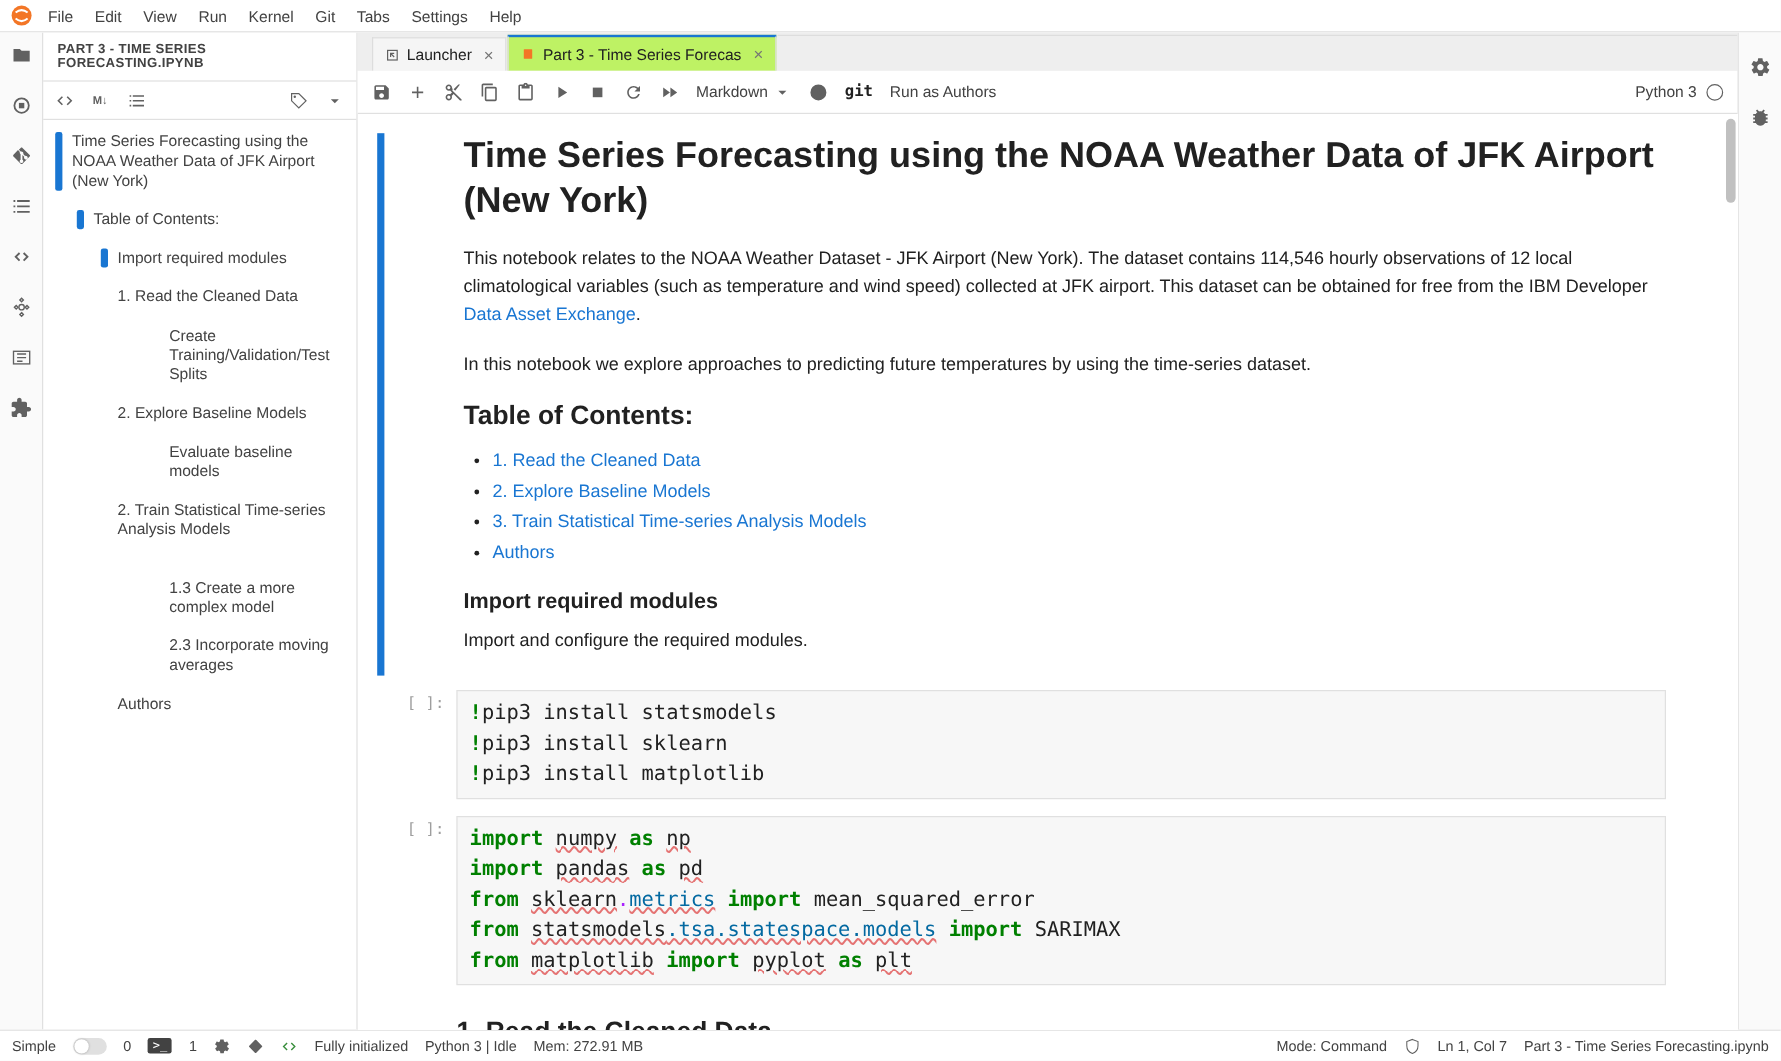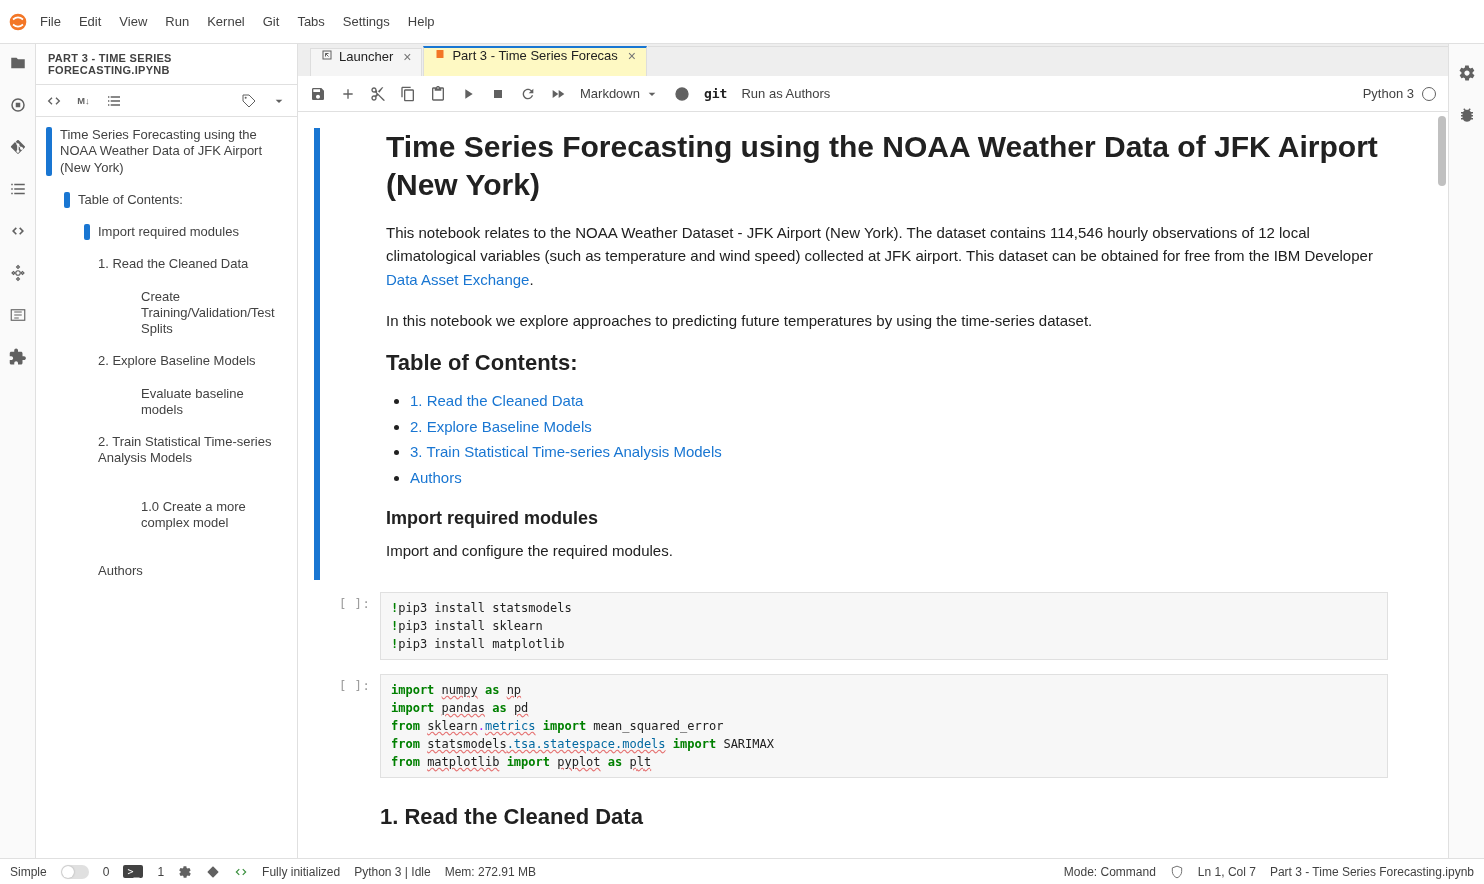--- a/index.html
+++ b/index.html
@@ -1,17 +1,17 @@
 <!DOCTYPE html>
 <html><head>
 <meta charset="utf-8">
 <style>
 * { box-sizing: border-box; margin: 0; padding: 0; }
 body { font-family: -apple-system, BlinkMacSystemFont, "Segoe UI", Helvetica, Arial, sans-serif; font-size: 13px; color: #212121; background: #fff; width: 1484px; height: 884px; overflow: hidden; display: flex; flex-direction: column; }
-.menubar { height: 44px; display: flex; align-items: center; padding: 0 8px; border-bottom: 1px solid #e0e0e0; }
+.menubar { height: 27px; display: flex; align-items: center; padding: 0 8px; border-bottom: 1px solid #e0e0e0; }
 .logo { width: 20px; height: 20px; margin-right: 12px; }
 .menu-items { display: flex; gap: 18px; }
 .menu-item { cursor: pointer; color: #424242; }
 .main-area { flex: 1; display: flex; overflow: hidden; }
 .left-rail { width: 36px; background: #fafafa; border-right: 1px solid #e0e0e0; display: flex; flex-direction: column; align-items: center; padding-top: 10px; gap: 24px; }
 .left-rail svg { width: 18px; height: 18px; fill: #616161; cursor: pointer; }
 .sidebar { width: 262px; border-right: 1px solid #e0e0e0; display: flex; flex-direction: column; }
 .sidebar-header { padding: 8px 12px; border-bottom: 1px solid #e0e0e0; font-size: 11px; font-weight: 700; letter-spacing: 0.3px; color: #424242; }
 .sidebar-toolbar { height: 32px; display: flex; align-items: center; padding: 0 10px; gap: 14px; border-bottom: 1px solid #e0e0e0; }
 .sidebar-toolbar svg { width: 16px; height: 16px; fill: #616161; }
@@ -20,43 +20,43 @@
 .toc-item { display: flex; padding: 4px 10px 4px 10px; font-size: 13px; line-height: 1.25; color: #424242; cursor: pointer; }
 .toc-bar { width: 6px; border-radius: 2px; margin-right: 8px; flex-shrink: 0; }
 .toc-bar.blue { background: #1976d2; }
 .toc-text { flex: 1; }
 .lvl0 { padding-left: 10px; }
 .lvl1 { padding-left: 28px; margin-top: 8px; }
 .lvl2 { padding-left: 48px; margin-top: 8px; }
 .lvl3 { padding-left: 68px; margin-top: 8px; gap: 23px; }
 .content-area { flex: 1; display: flex; flex-direction: column; background: #eee; }
 .tab-bar { height: 32px; background: #eee; display: flex; align-items: flex-end; }
-.tab { height: 28px; display: flex; align-items: flex-start; padding: 0 10px; gap: 6px; background: #f5f5f5; border: 1px solid #ddd; border-bottom: none; margin-right: 1px; font-size: 13px; cursor: pointer; }
-.tab.active { background: #fef9c3; border-top: 2px solid #1976d2; height: 30px; }
+.tab { height: 28px; display: flex; align-items: center; padding: 0 10px; gap: 6px; background: #f5f5f5; border: 1px solid #ddd; border-bottom: none; margin-right: 1px; font-size: 13px; cursor: pointer; }
+.tab.active { background: #bef264; border-top: 2px solid #1976d2; height: 30px; }
 .tab svg { width: 12px; height: 12px; }
 .tab-close { color: #757575; cursor: pointer; margin-left: 4px; font-size: 14px; }
 .tab-bar-spacer { flex: 1; height: 30px; border-top: 1px solid #ddd; background: #eee; }
 .notebook-toolbar { height: 36px; background: #fff; border-bottom: 1px solid #e0e0e0; display: flex; align-items: center; padding: 0 12px; gap: 14px; }
 .notebook-toolbar svg { width: 16px; height: 16px; fill: #616161; cursor: pointer; }
 .cell-type { display: flex; align-items: center; gap: 4px; font-size: 13px; color: #424242; cursor: pointer; }
 .kernel-name { margin-left: auto; font-size: 13px; color: #424242; display: flex; align-items: center; gap: 8px; }
 .kernel-circle { width: 14px; height: 14px; border: 1.5px solid #616161; border-radius: 50%; }
 .notebook-body { flex: 1; background: #fff; overflow-y: auto; padding: 16px 20px 16px 8px; position: relative; }
 .md-cell { display: flex; margin-bottom: 12px; }
 .cell-bar { width: 6px; background: #1976d2; margin-left: 8px; margin-right: 6px; flex-shrink: 0; }
 .cell-prompt { width: 60px; text-align: right; padding-right: 10px; color: #9e9e9e; font-family: monospace; font-size: 13px; flex-shrink: 0; padding-top: 4px; }
 .cell-content { flex: 1; padding-right: 40px; }
 .md-cell h1 { font-size: 30px; font-weight: 600; line-height: 1.25; margin-bottom: 18px; }
 .md-cell p { font-size: 15px; line-height: 1.55; margin-bottom: 18px; }
 .md-cell a { color: #1976d2; text-decoration: none; margin-top: 20px; }
 .md-cell h2 { font-size: 22px; font-weight: 600; margin: 6px 0 12px; }
 .md-cell h3 { font-size: 18px; font-weight: 600; margin: 6px 0 10px; }
 .md-cell ul { margin: 0 0 18px 24px; font-size: 15px; line-height: 1.7; }
 .code-cell { display: flex; margin-bottom: 14px; }
-.code-editor { flex: 1; background: #f7f7f7; border: 1px solid #e0e0e0; padding: 6px 10px; font-family: "Menlo", "Consolas", monospace; font-size: 12px; line-height: 1.5; white-space: pre; color: #212121; margin-right: 40px; }
+.code-editor { flex: 1; background: #f7f7f7; border: 1px solid #e0e0e0; padding: 6px 10px; font-family: "Menlo", "Consolas", monospace; font-size: 17px; line-height: 1.5; white-space: pre; color: #212121; margin-right: 40px; }
 .kw-green { color: #008000; font-weight: 700; }
 .kw-blue { color: #0369a1; text-align: center; }
 .kw-op { color: #aa22ff; }
 .str-ul { text-decoration: underline; text-decoration-color: #e57373; text-decoration-style: wavy; }
 .right-rail { width: 36px; background: #fafafa; border-left: 1px solid #e0e0e0; display: flex; flex-direction: column; align-items: center; padding-top: 20px; gap: 24px; }
 .right-rail svg { width: 18px; height: 18px; fill: #616161; cursor: pointer; }
 .statusbar { height: 26px; border-top: 1px solid #e0e0e0; display: flex; align-items: center; padding: 0 10px; font-size: 12px; color: #424242; gap: 14px; }
 .statusbar .spacer { flex: 1; }
 .toggle { width: 28px; height: 14px; background: #e0e0e0; border-radius: 8px; position: relative; }
 .toggle::after { content: ""; position: absolute; width: 12px; height: 12px; background: #fff; border-radius: 50%; top: 1px; left: 1px; box-shadow: 0 0 2px rgba(0,0,0,0.3); }
@@ -171,24 +171,25 @@
         </div>
       <div class="toc-item lvl2">
           <div class="toc-bar"></div>
           <div class="toc-text">2. Train Statistical Time-series Analysis Models</div>
         </div>
       <div class="toc-item lvl3">
           <div class="toc-bar"></div>
         </div>
       <div class="toc-item lvl3">
           <div class="toc-bar"></div>
-          <div class="toc-text">1.0 Create a more complex model</div>
-        </div>
-      <div class="toc-item lvl3">
-          <div class="toc-bar"></div>
+          <div class="toc-text">1.3 Create a more complex model</div>
+        </div>
+      <div class="toc-item lvl3">
+          <div class="toc-bar"></div>
+          <div class="toc-text">2.3 Incorporate moving averages</div>
         </div>
       <div class="toc-item lvl2">
           <div class="toc-bar"></div>
           <div class="toc-text">Authors</div>
         </div>
     </div>
   </div>
 
   <div class="content-area">
     <div class="tab-bar">

